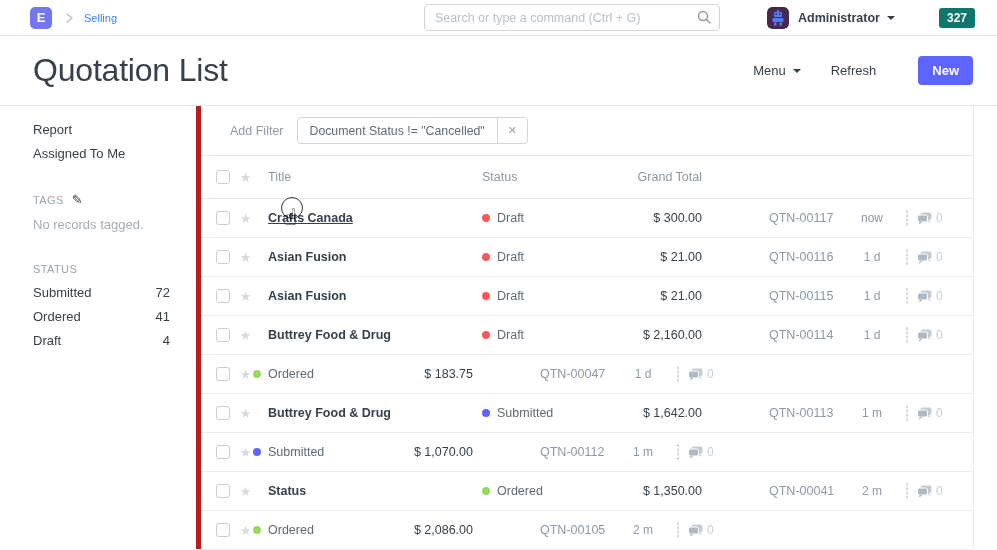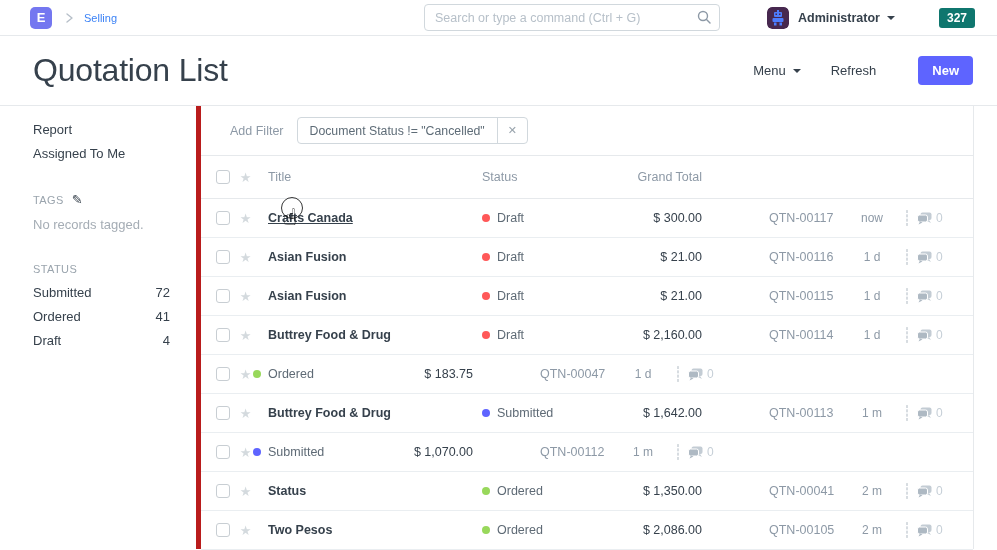--- a/index.html
+++ b/index.html
@@ -422,23 +422,20 @@
       </svg>
       <span class="comment-count">0</span>
     </span>
   </div>
 
   <div class="lrow">
     <span class="cell-check">
       <span class="checkbox"></span>
     </span>
     <span class="cell-star">★</span>
-    <span class="cell-title">
-      <span class="title-link">Two Pesos</span>
-    </span>
     <span class="cell-status">
       <span class="status-dot" style="background: rgb(152, 216, 91);"></span>
       <span>Ordered</span>
     </span>
     <span class="cell-total">$ 2,086.00</span>
     <span class="cell-qtn">QTN-00105</span>
     <span class="cell-time">2 m</span>
     <span class="cell-assign">
       <span class="assign-box"></span>
     </span>

